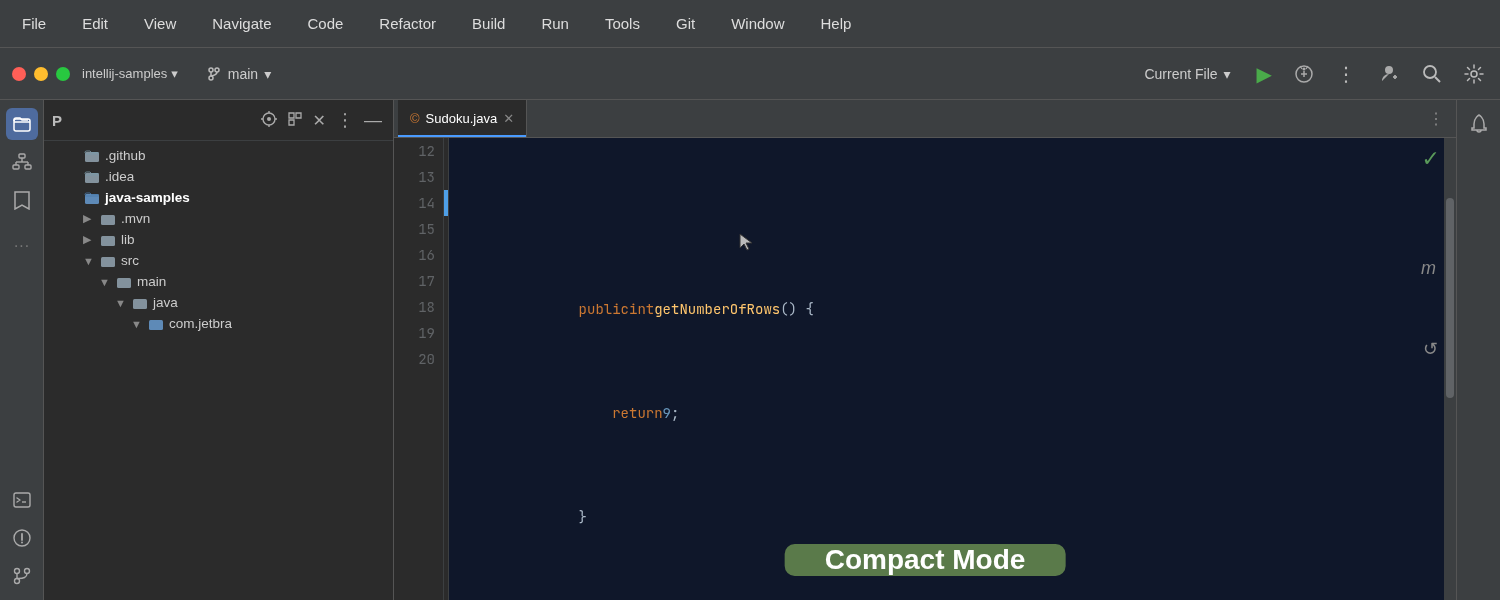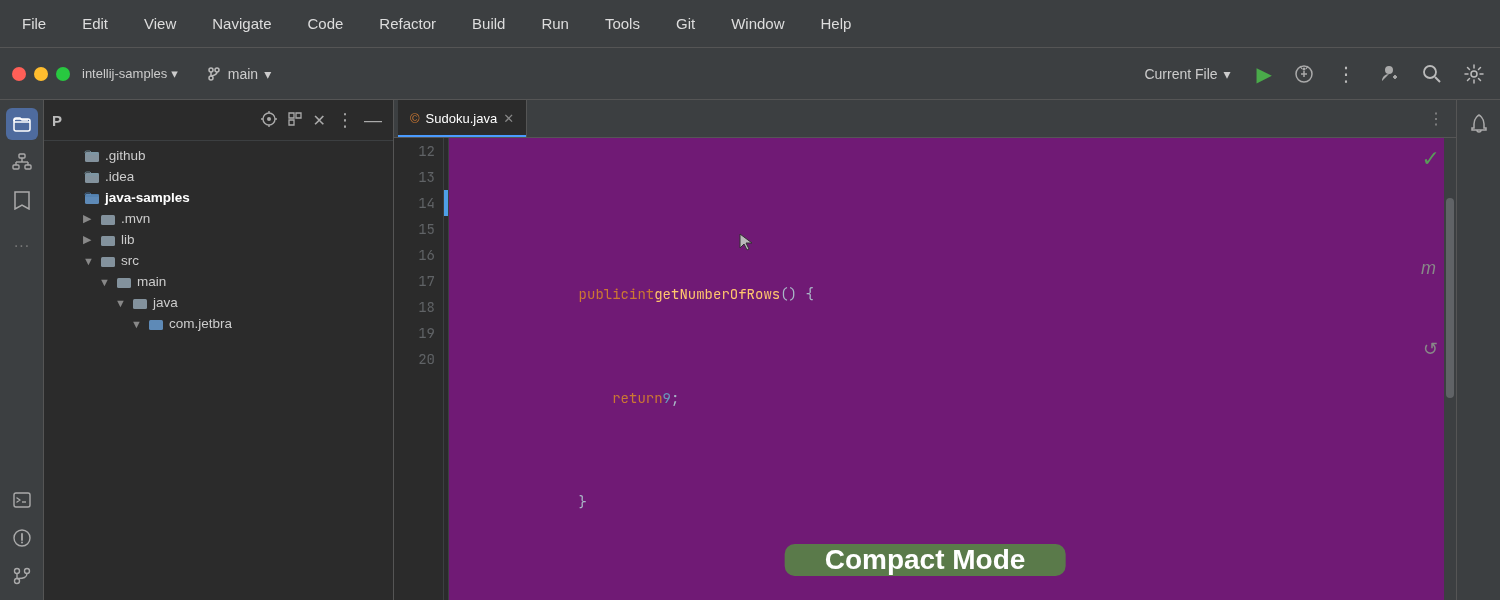--- a/index.html
+++ b/index.html
@@ -247,25 +247,25 @@
       font-family: 'JetBrains Mono', 'Fira Code', 'Consolas', monospace;
       font-size: 14px;
       line-height: 26px;
       padding: 0 8px;
       text-align: right;
       user-select: none;
       border-right: 1px solid #3c3f41;
     }
     .code-content {
       flex: 1;
-      background: #701a75;
+      background: #0f172a;
       font-family: 'JetBrains Mono', 'Fira Code', 'Consolas', monospace;
       font-size: 14px;
       line-height: 26px;
-      padding: 0 12px;
+      padding: 15px 12px;
       overflow: hidden;
       white-space: pre;
       color: #a9b7c6;
     }
     .code-line {
       display: flex;
       align-items: center;
       gap: 0;
     }
 

